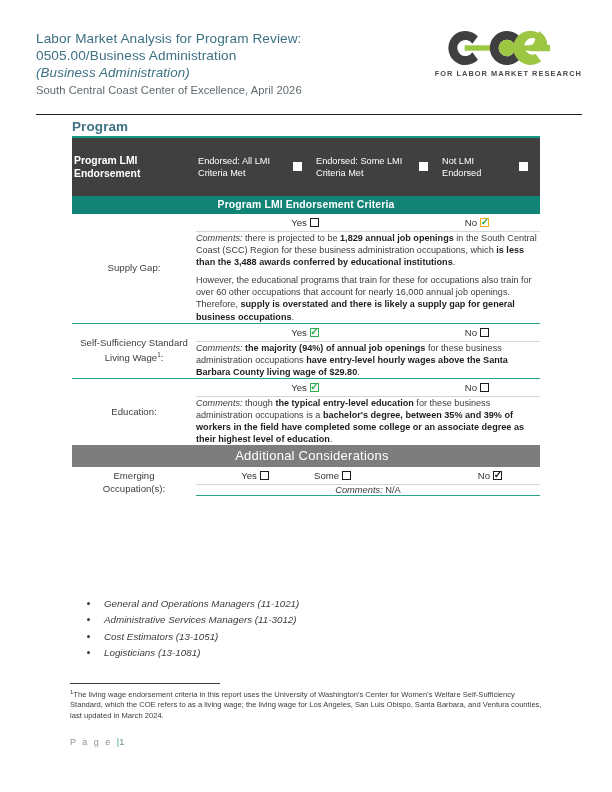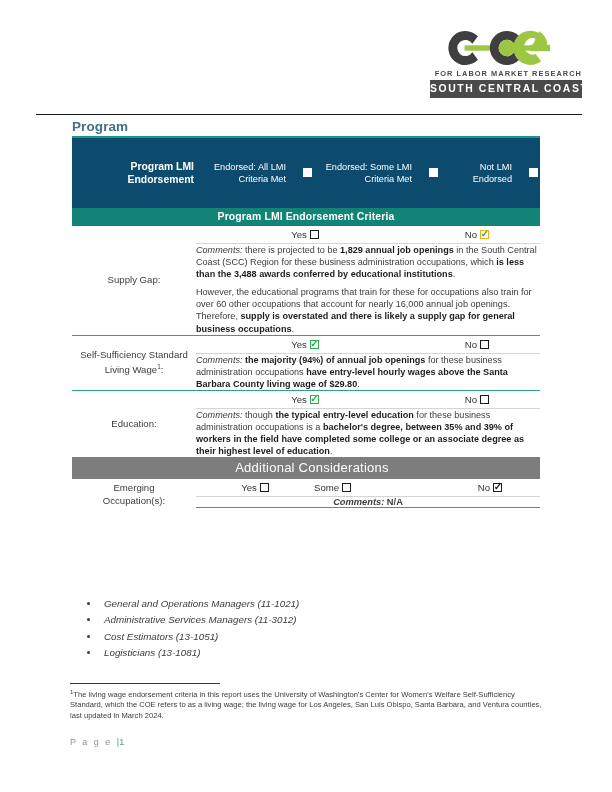--- a/index.html
+++ b/index.html
@@ -121,25 +121,25 @@
     border-collapse: collapse;
     table-layout: fixed;
     font-size: 9.2px;
   }
   .lmi-table td {
     padding: 0;
     vertical-align: middle;
   }
 
   .hdr-row td {
-    background: #0c4a6e;
+    background: #404040;
     color: #ffffff;
     border-top: 2.2px solid #179b82;
-    padding: 22px 2px;
-    text-align: right;
+    padding: 16px 2px;
+    text-align: left;
     vertical-align: middle;
   }
   .hdr-label {
     font-size: 10.4px;
     font-weight: bold;
     line-height: 13px;
   }
   .hdr-opt {
     font-size: 9.2px;
     line-height: 12px;
@@ -199,21 +199,20 @@
     vertical-align: middle;
   }
   .na-cell {
     text-align: center;
     font-size: 9.3px;
     color: #3c3c3c;
     padding: 3px 0 4px 0;
   }
   .table-bottom {
     border-bottom: 1.6px solid #2aa58b;
-    font-weight: bold;
   }
 
   
   .cb {
     display: inline-block;
     width: 9px;
     height: 9px;
     border: 1.2px solid #1c1c1c;
     box-sizing: border-box;
     vertical-align: -1px;
@@ -332,41 +331,46 @@
     letter-spacing: 0;
   }
 </style>
 </head>
 <body>
 
 <div class="page">
 
   <div class="doc-header">
 
+    <div class="title-block">
+      <div class="title-line">Labor Market Analysis for Program Review:</div>
+      <div class="title-line">0505.00/Business Administration</div>
+      <div class="title-italic">(Business Administration)</div>
+      <div class="subtitle-line">South Central Coast Center of Excellence, April 2026</div>
+    </div>
 
     <div class="logo-block">
       <svg class="logo-mark" viewBox="0 0 152 40" width="152" height="36">
 
         <rect x="30" y="17" width="92" height="6" fill="#9dc642"></rect>
 
         <path d="M30 20 a19 19 0 1 0 7.5 -15.2 l-6.2 9.0 A9.2 9.2 0 1 1 38.6 32 l5.8 9.0" fill="none" stroke="#3f3f3f" stroke-width="0"></path>
         <g>
           <path d="M 44.8 7.0 A 19 19 0 1 0 44.8 33.0 L 38.6 24.6 A 9 9 0 1 1 38.6 15.4 Z" fill="#3f3f3f"></path>
         </g>
 
         <circle cx="77" cy="20" r="19" fill="#3f3f3f"></circle>
         <circle cx="77" cy="20" r="9.2" fill="#ffffff"></circle>
         <circle cx="77" cy="20" r="9.2" fill="#9dc642"></circle>
 
         <path d="M 122 20 A 19 19 0 1 0 115 34.6 L 109 26.6 A 9.2 9.2 0 1 1 113 13 Z" fill="#9dc642"></path>
         <rect x="103" y="16.6" width="22" height="7" fill="#9dc642"></rect>
         <path d="M 112.8 1.4 A 19 19 0 0 1 122 17.2 L 103.5 17.2 A 9.2 9.2 0 0 0 108.4 10.2 Z" fill="#9dc642"></path>
       </svg>
       <div class="logo-tagline">FOR LABOR MARKET RESEARCH</div>
-      <div class="logo-region">SOUTH CENTRAL COAST</div>
     </div>
   </div>
 
   <div class="header-rule"></div>
 
   <div class="summary-heading">Program</div>
 
   <table class="lmi-table">
     <colgroup>
       <col style="width:124px">

